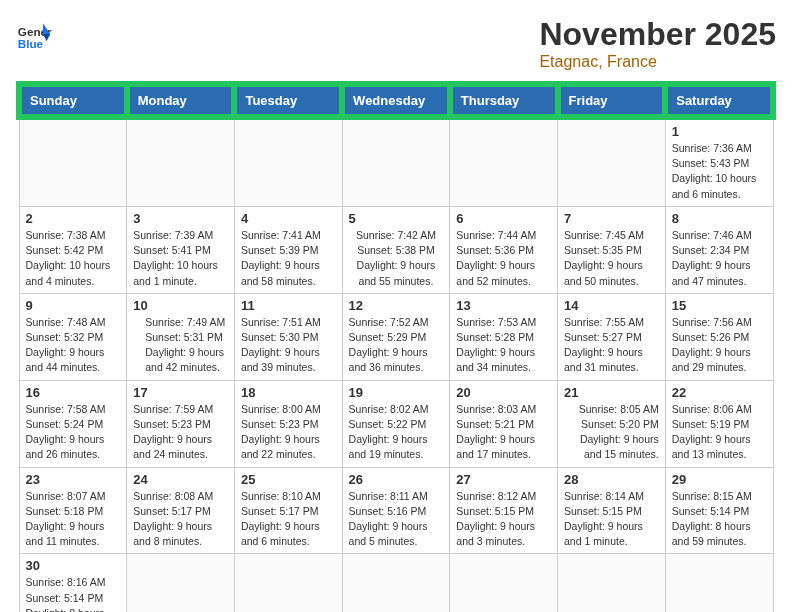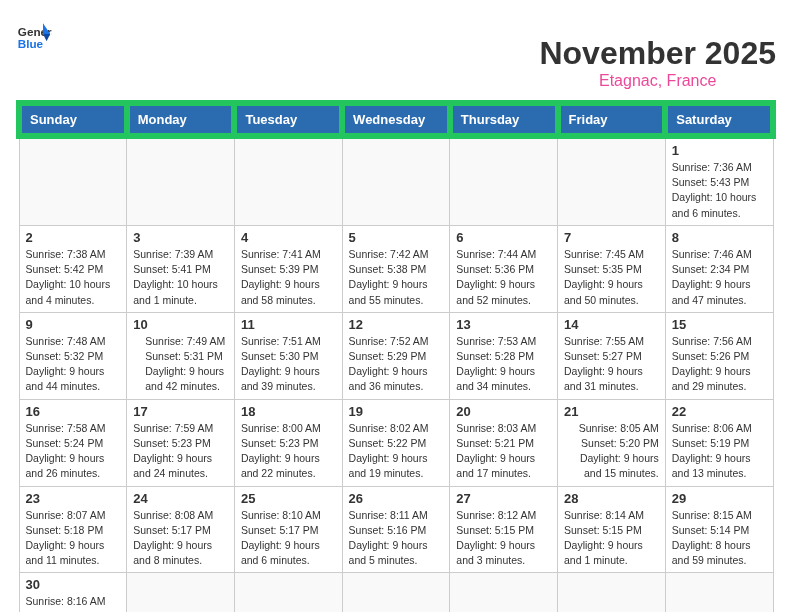--- a/index.html
+++ b/index.html
@@ -19,31 +19,30 @@
     .logo {
       display: flex;
       align-items: center;
       gap: 4px;
     }
     .logo-icon {
       width: 36px;
       height: 36px;
     }
     .title-block {
-      text-align: center;
-      margin-top: 19px;
+      text-align: left;
     }
     .month-title {
       font-size: 32px;
       font-weight: bold;
       color: #333;
     }
     .location-title {
       font-size: 16px;
-      color: #ec4899;
+      color: #a16207;
     }
     .calendar {
       width: 100%;
       border-collapse: collapse;
       border: 1px solid #ccc;
     }
     .calendar th {
       background-color: #2b6cb0;
       color: #fff;
       text-align: left;
@@ -137,21 +136,21 @@
 Daylight: 10 hours and 1 minute.</div>
         </td>
         <td>
           <span class="day-number">4</span>
           <div class="day-info" style="white-space: pre-line;">Sunrise: 7:41 AM
 Sunset: 5:39 PM
 Daylight: 9 hours and 58 minutes.</div>
         </td>
         <td>
           <span class="day-number">5</span>
-          <div class="day-info" style="white-space: pre-line;">Sunrise: 7:42 AM
+          <div class="day-info" style="white-space: pre-line; text-align: center;">Sunrise: 7:42 AM
 Sunset: 5:38 PM
 Daylight: 9 hours and 55 minutes.</div>
         </td>
         <td>
           <span class="day-number">6</span>
           <div class="day-info" style="white-space: pre-line;">Sunrise: 7:44 AM
 Sunset: 5:36 PM
 Daylight: 9 hours and 52 minutes.</div>
         </td>
         <td>

